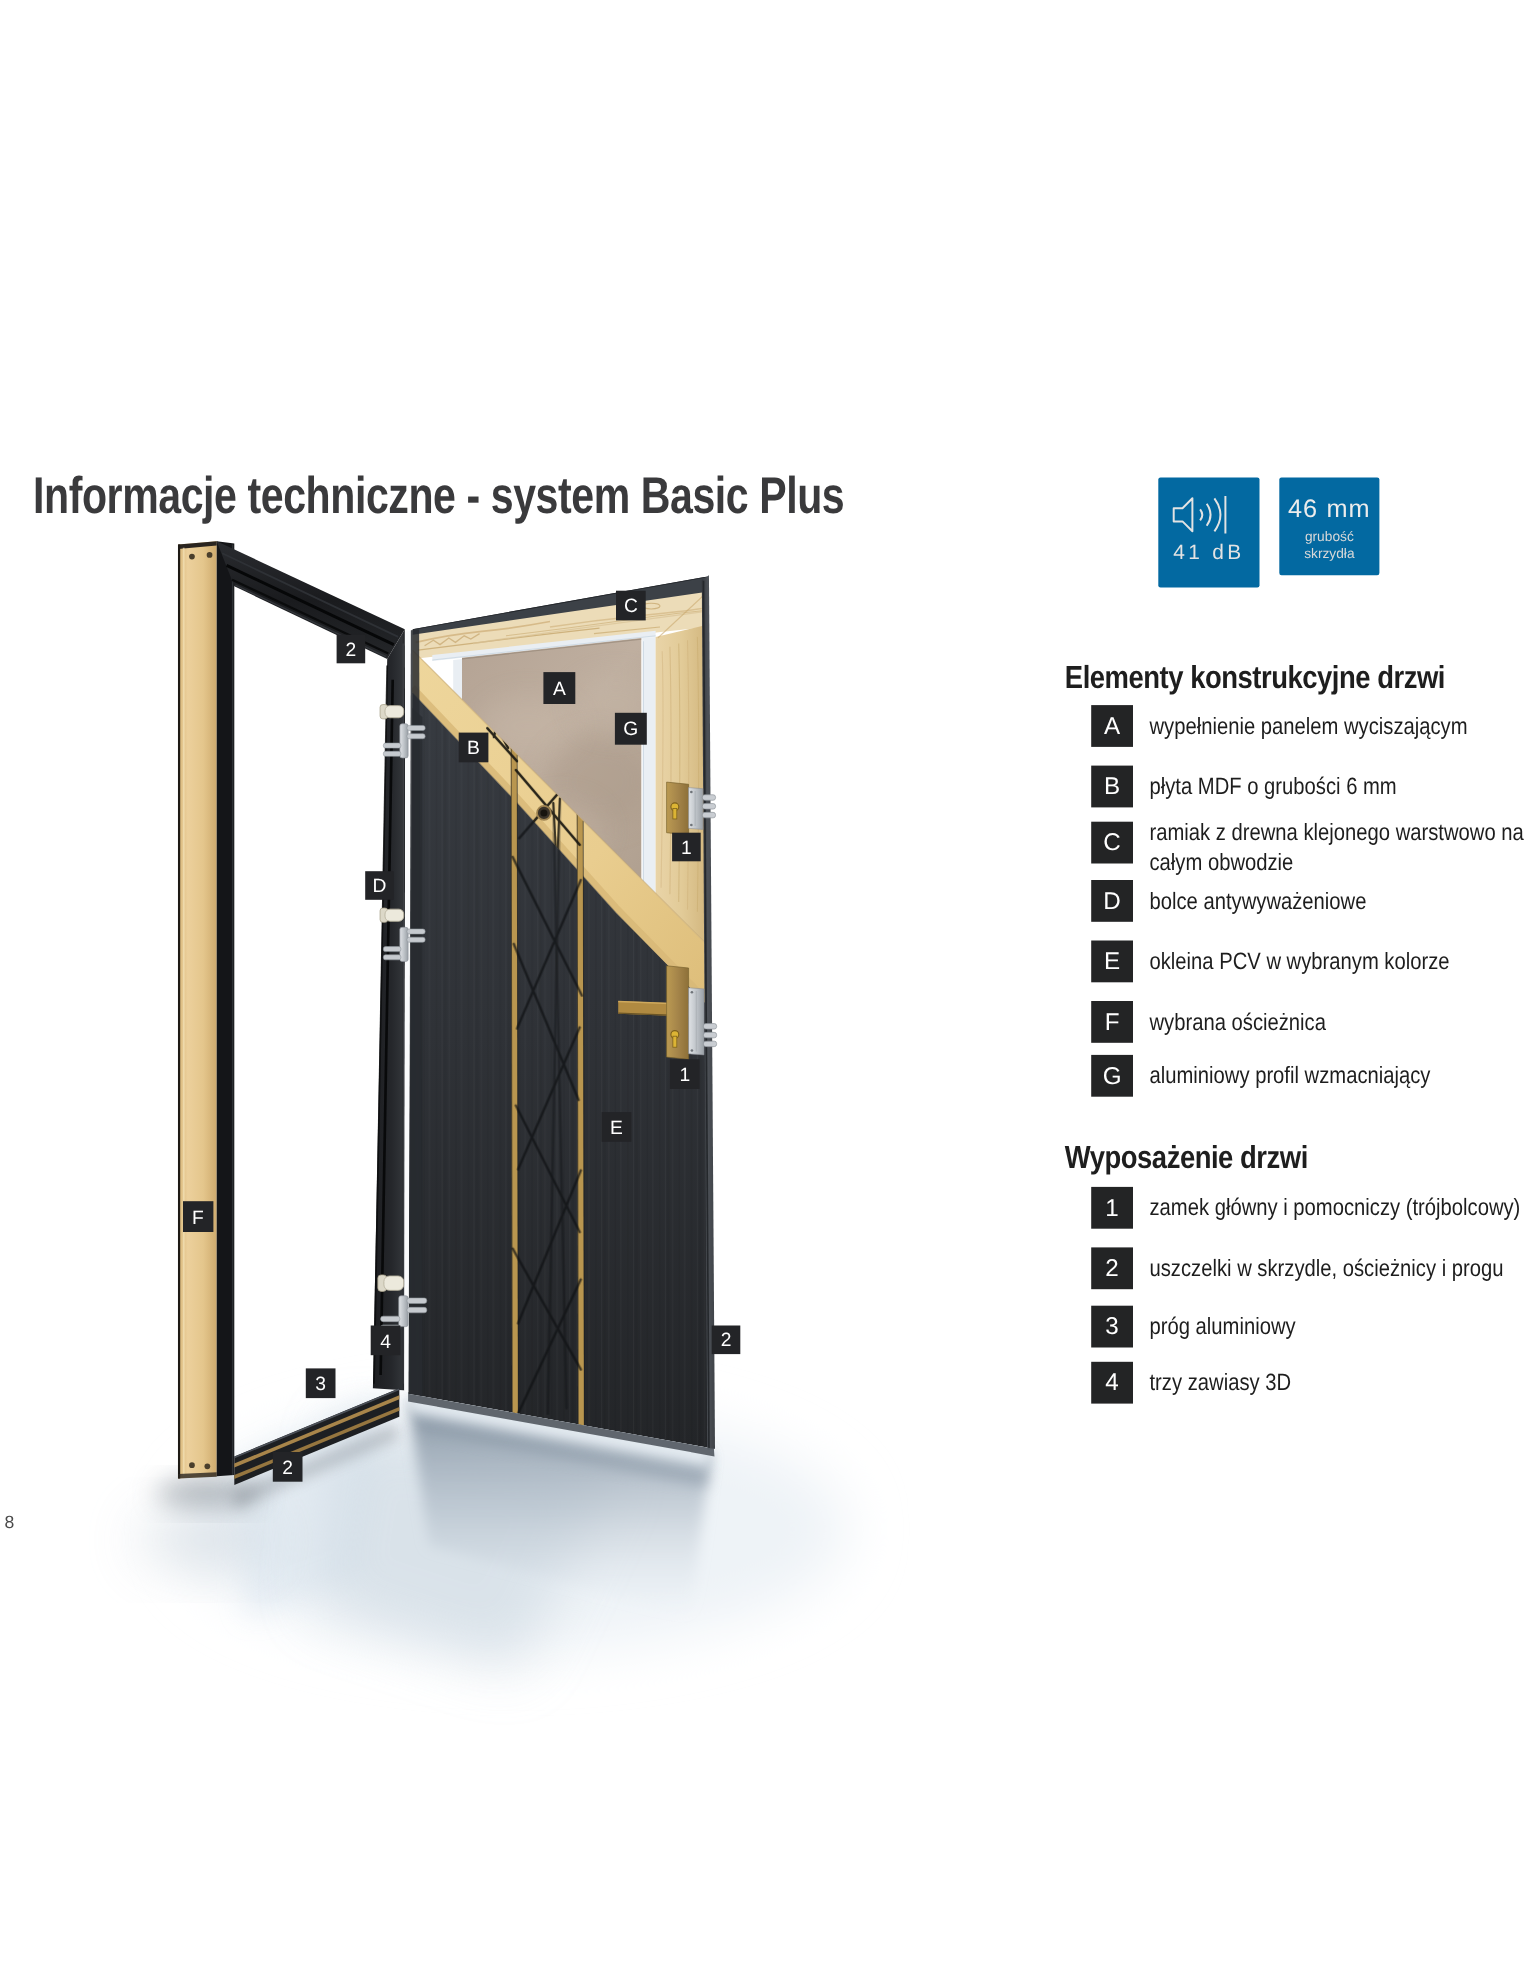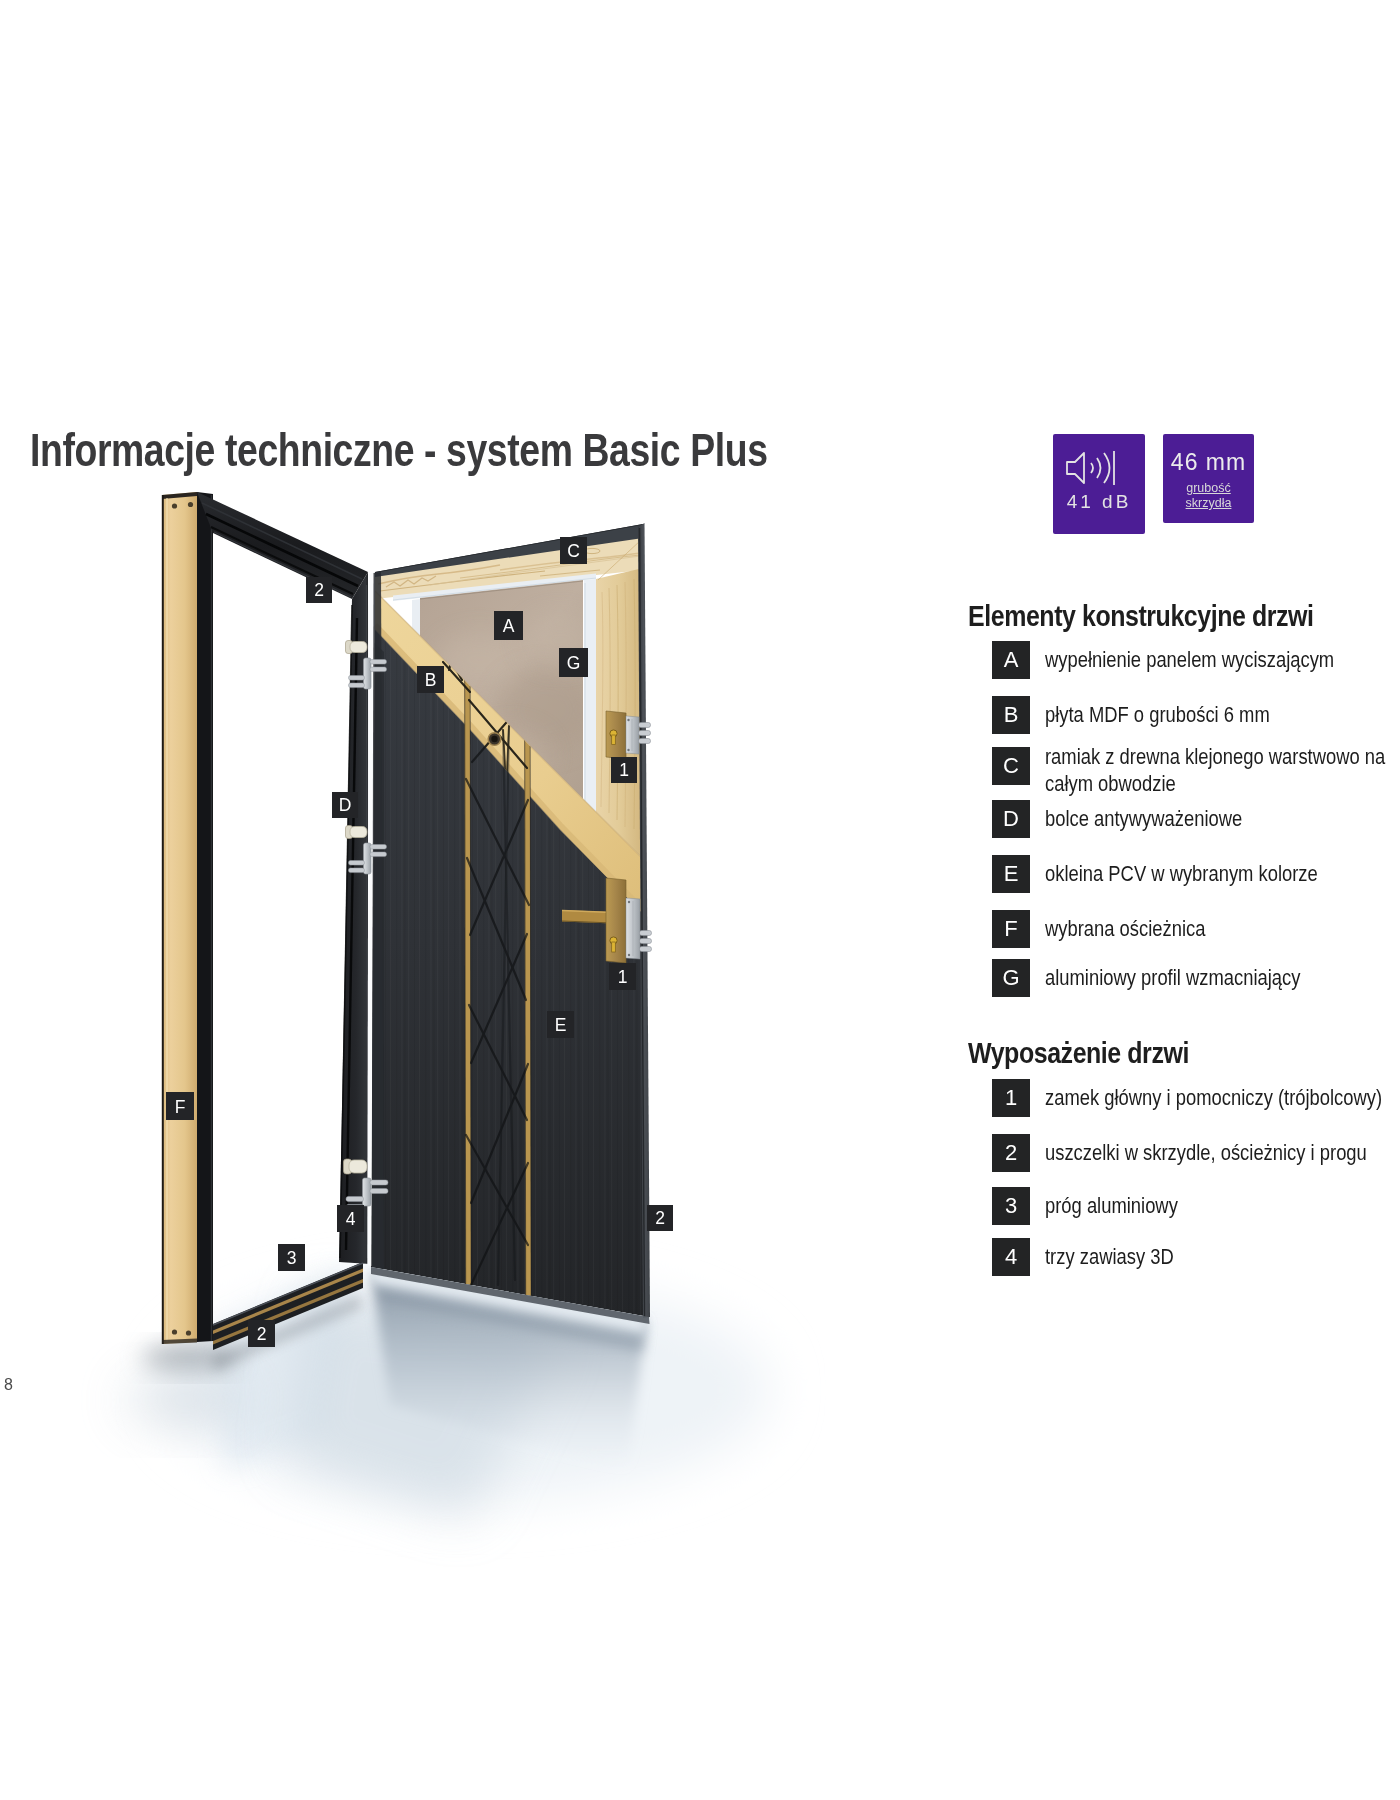--- a/index.html
+++ b/index.html
@@ -1,24 +1,24 @@
 <!DOCTYPE html>
 <html><head>
 <meta charset="utf-8">
 <style>
   html,body{margin:0;padding:0;}
   body{width:1400px;height:1800px;background:#ffffff;position:relative;overflow:hidden;
        font-family:"Liberation Sans", sans-serif;}
   .abs{position:absolute;}
   #title{left:30px;top:422px;font-size:47px;font-weight:bold;color:#3a3a3c;letter-spacing:-0.5px;white-space:nowrap;transform:scaleX(0.795);transform-origin:0 0;}
-  .dbox{background:#4c1d95;border-radius:2px;color:#e4e4e4;text-align:center;}
+  .dbox{background:#0369a1;border-radius:2px;color:#e4e4e4;text-align:center;}
   #box1{left:1053px;top:434px;width:92px;height:100px;}
   #box2{left:1163px;top:434px;width:91px;height:89px;}
   #box2 .mm{font-size:23px;letter-spacing:1px;margin-top:15px;color:#ececec;font-weight:300;}
-  #box2 .sub{font-size:12.5px;line-height:15px;margin-top:5px;color:#d8d8d8;text-decoration:underline;}
+  #box2 .sub{font-size:12.5px;line-height:15px;margin-top:5px;color:#d8d8d8;}
   .h1{font-weight:bold;color:#1e1e1e;font-size:29px;letter-spacing:-0.5px;white-space:nowrap;transform:scaleX(0.86);transform-origin:0 0;}
   #h-elem{left:968px;top:600px;}
   #h-wypo{left:968px;top:1037px;}
   .lrow{position:absolute;left:992px;}
   .lsq{position:absolute;left:0;top:0;width:38px;height:38px;background:#232425;color:#fff;
        display:flex;align-items:center;justify-content:center;font-size:22px;font-weight:400;}
   .ltx{position:absolute;left:53px;font-size:21.5px;color:#1d1d1d;white-space:nowrap;letter-spacing:0px;transform:scaleX(0.855);transform-origin:0 0;}
   #pnum{left:4px;top:1376px;font-size:16px;color:#4a4a4a;}
 </style>
 </head>

